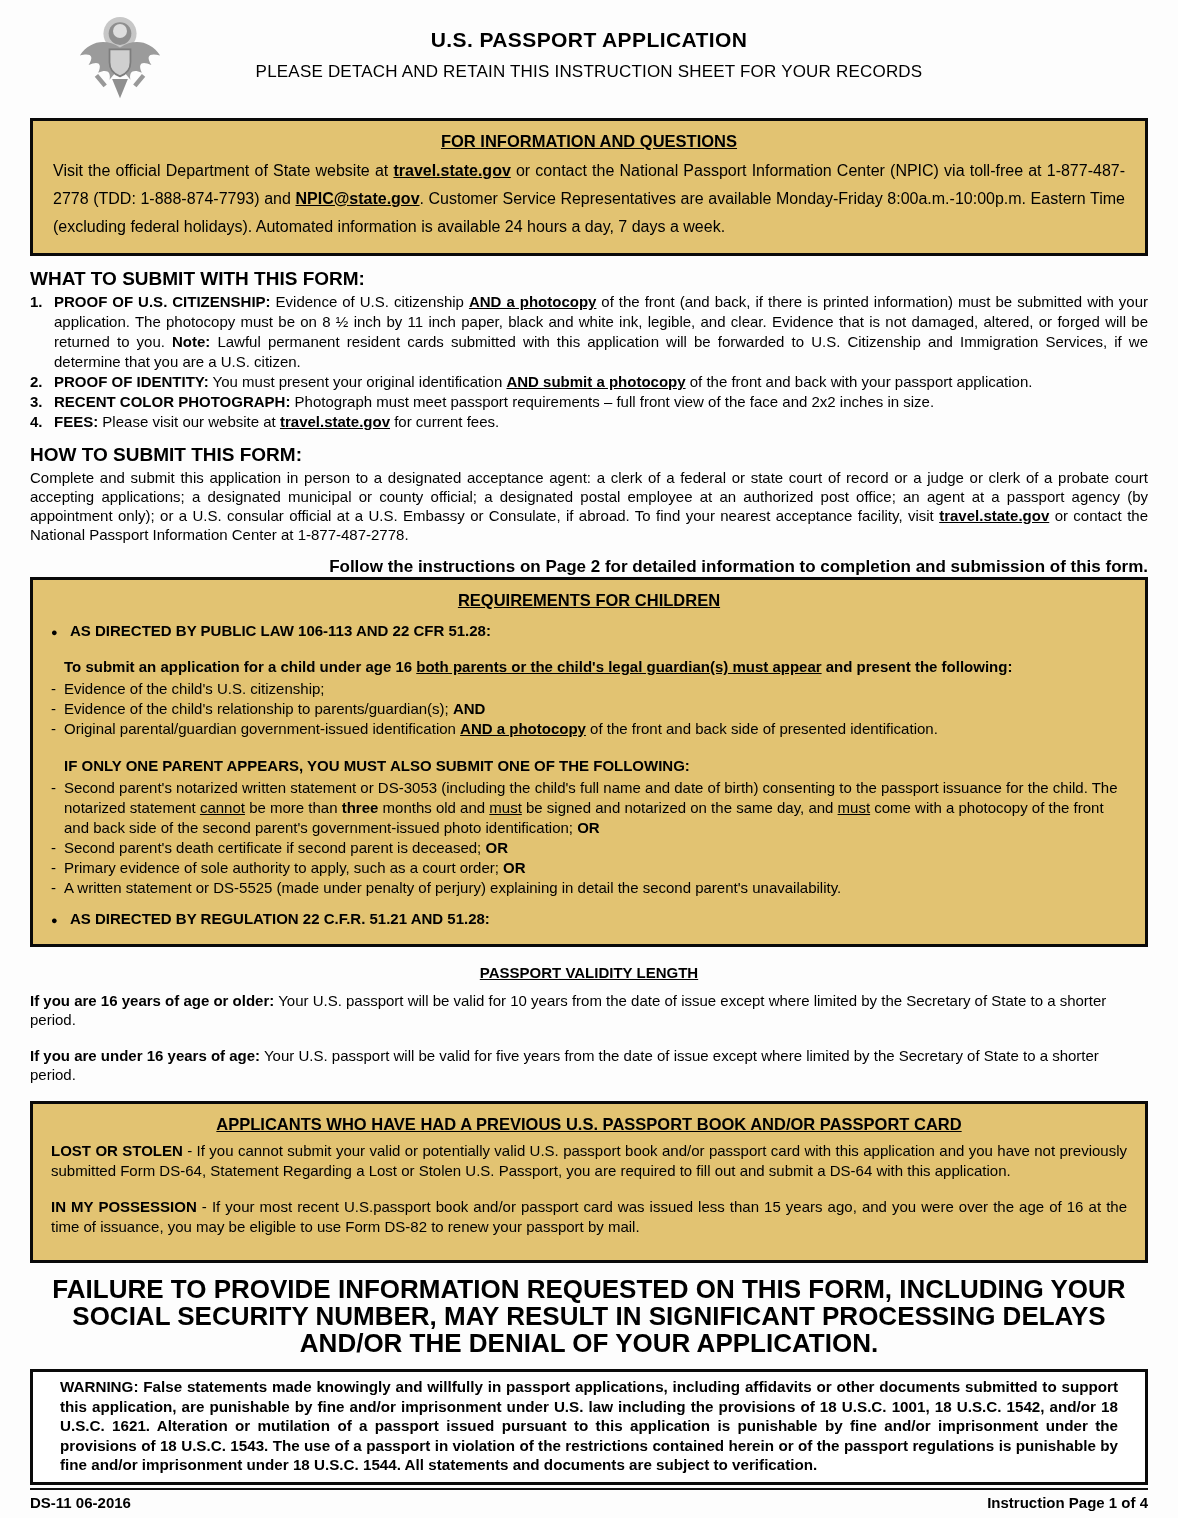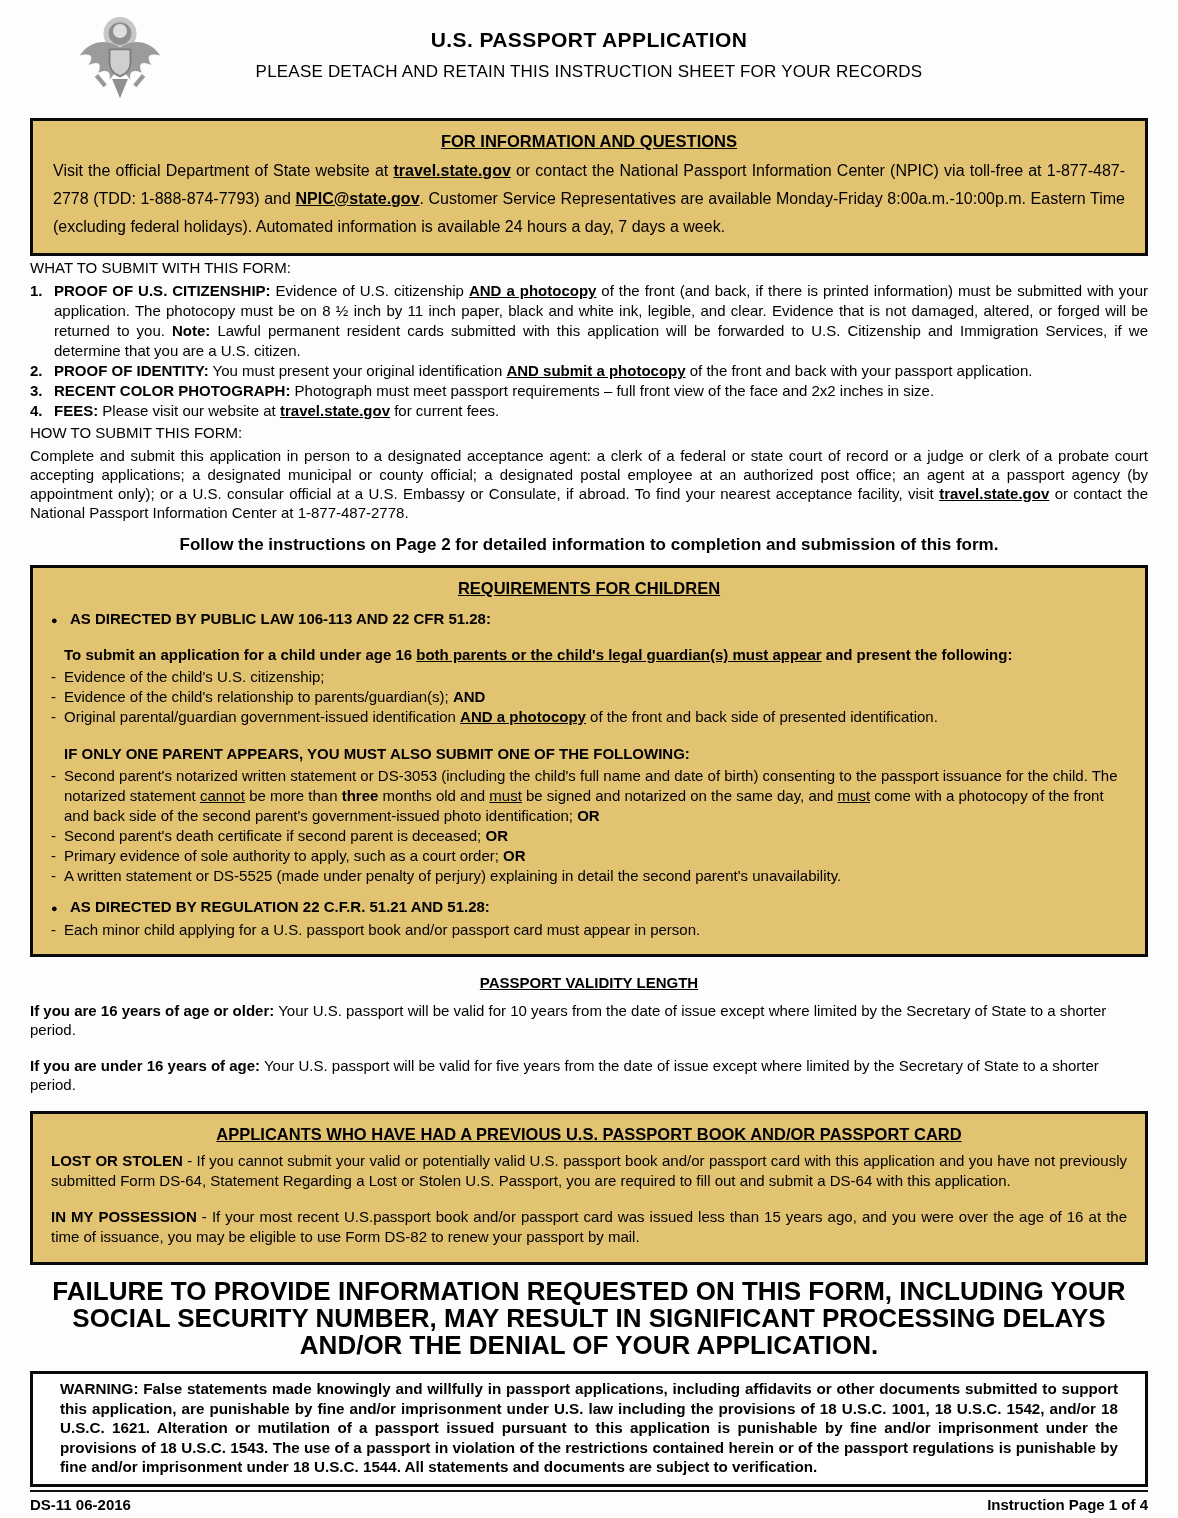--- a/index.html
+++ b/index.html
@@ -20,46 +20,46 @@
   .title { font-size:21px; font-weight:bold; letter-spacing:.4px; }
   .subtitle { font-size:17px; margin-top:12px; letter-spacing:.2px; }
 
   
   .tanbox { background:var(--tan); border:3px solid #0a0a0a; padding:6px 18px 10px; }
   .box-heading { text-align:center; font-weight:bold; text-decoration:underline; font-size:16.5px; margin:4px 0 6px; }
   .infobox { margin-top:14px; }
   .info-body { margin:4px 2px 2px; font-size:16px; line-height:28px; text-align:justify; }
 
   
-  .sec-heading { font-weight:normal; font-size:15px; margin:2px 0 3px; }
+  .sec-heading { font-weight:bold; font-size:19px; margin:13px 0 3px; }
   .num-item { display:flex; }
   .num { width:24px; flex:none; font-weight:bold; }
   .num-item .txt { flex:1; text-align:justify; }
   .how-body { margin:2px 0 0; text-align:justify; line-height:19px; }
-  .follow { text-align:center; font-weight:bold; font-size:17px; margin:13px 0 10px; }
+  .follow { text-align:right; font-weight:bold; font-size:17px; margin:13px 0 0; }
 
   
   .children { padding-bottom:14px; }
   .bullet-item { display:flex; font-weight:bold; margin-top:11px; }
   .bullet { width:19px; flex:none; }
   .bullet::before { content:"\25CF"; font-size:11px; }
   .intro { font-weight:bold; margin:15px 0 2px; padding-left:13px; }
   .one-parent { font-weight:bold; margin:17px 0 2px; padding-left:13px; }
   .dash-item { display:flex; }
   .dash { width:13px; flex:none; }
   .dash::before { content:"-"; }
   .dash-item .txt { flex:1; }
   .gap-top { margin-top:2px; }
 
   
   .validity-heading { text-align:center; font-weight:bold; text-decoration:underline; font-size:15px; margin:16px 0 8px; }
   .validity-p { margin:0 0 17px; line-height:19px; }
 
   
-  .prev { margin-top:14px; padding-bottom:16px; }
+  .prev { margin-top:14px; padding-bottom:24px; }
   .prev-p { margin:7px 0 0; text-align:justify; line-height:19.5px; }
   .prev-p + .prev-p { margin-top:17px; }
 
   
   .failure { text-align:center; font-weight:bold; font-size:26px; line-height:27px; margin:13px 12px 12px; }
   .warnbox { border:3px solid #0a0a0a; background:#fff; padding:5px 27px 7px; }
   .warn-body { margin:0; font-weight:bold; font-size:15.2px; line-height:19.5px; text-align:justify; }
 
   
   .footer { display:flex; justify-content:space-between; border-top:2px solid #111;
@@ -152,24 +152,20 @@
       <span class="txt"><span>Primary evidence of sole authority to apply, such as a court order; </span><span class="b">OR</span></span>
     </div>
     <div class="dash-item">
       <span class="dash"></span>
       <span class="txt"><span>A written statement or DS-5525 (made under penalty of perjury) explaining in detail the second parent's unavailability.</span></span>
     </div>
     <div class="bullet-item">
       <span class="bullet"></span>
       <span class="txt">AS DIRECTED BY REGULATION 22 C.F.R. 51.21 AND 51.28:</span>
     </div>
-    <div class="dash-item gap-top">
-      <span class="dash"></span>
-      <span class="txt"><span>Each minor child applying for a U.S. passport book and/or passport card must appear in person.</span></span>
-    </div>
   </section>
 
   <div class="validity-heading">PASSPORT VALIDITY LENGTH</div>
   <p class="validity-p"><span class="b">If you are 16 years of age or older:</span><span>  Your U.S. passport will be valid for 10 years from the date of issue except where limited by the Secretary of State to a shorter period.</span></p>
   <p class="validity-p"><span class="b">If you are under 16 years of age:</span><span> Your U.S. passport will be valid for five years from the date of issue except where limited by the Secretary of State to a shorter period.</span></p>
 
   <section class="tanbox prev">
     <div class="box-heading">APPLICANTS WHO HAVE HAD A PREVIOUS U.S. PASSPORT BOOK AND/OR PASSPORT CARD</div>
     <p class="prev-p"><span class="b">LOST OR STOLEN</span><span> - If you cannot submit your valid or potentially valid U.S. passport book and/or passport card with this application and you have not previously submitted Form DS-64, Statement Regarding a Lost or Stolen U.S. Passport, you are required to fill out and submit a DS-64 with this application.</span></p>
     <p class="prev-p"><span class="b">IN MY POSSESSION</span><span> - If your most recent U.S.passport book and/or passport card was issued less than 15 years ago, and you were over the age of 16 at the time of issuance, you may be eligible to use Form DS-82 to renew your passport by mail.</span></p>

